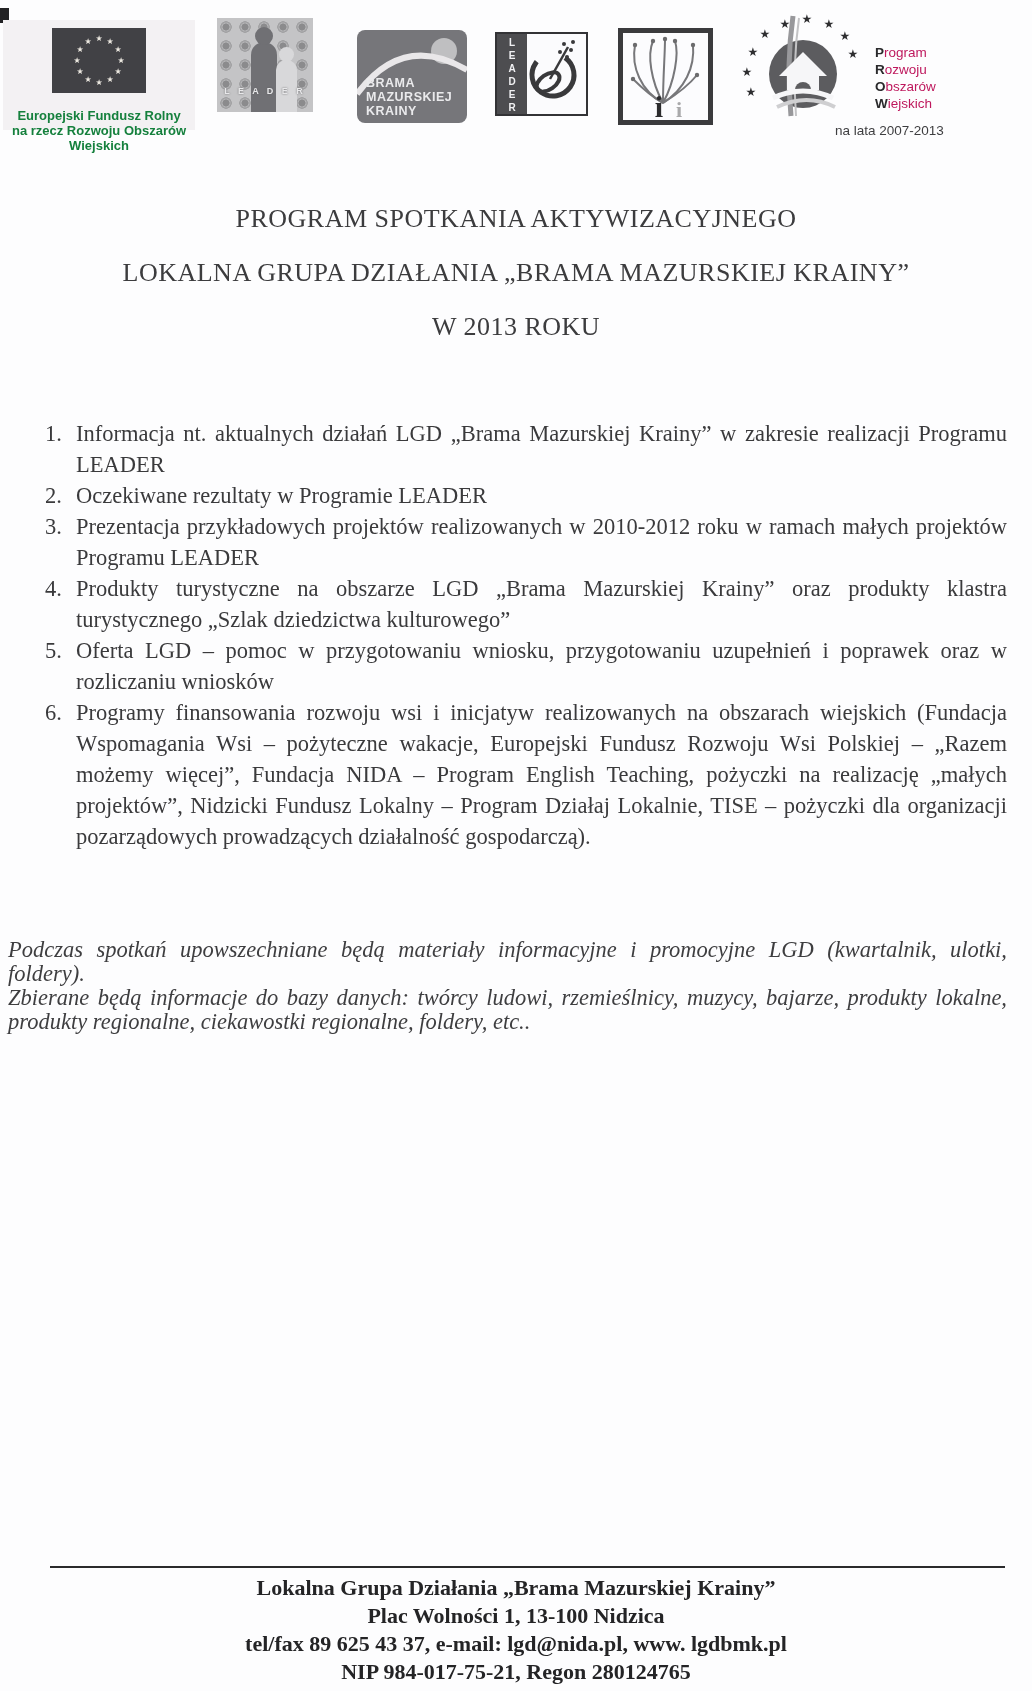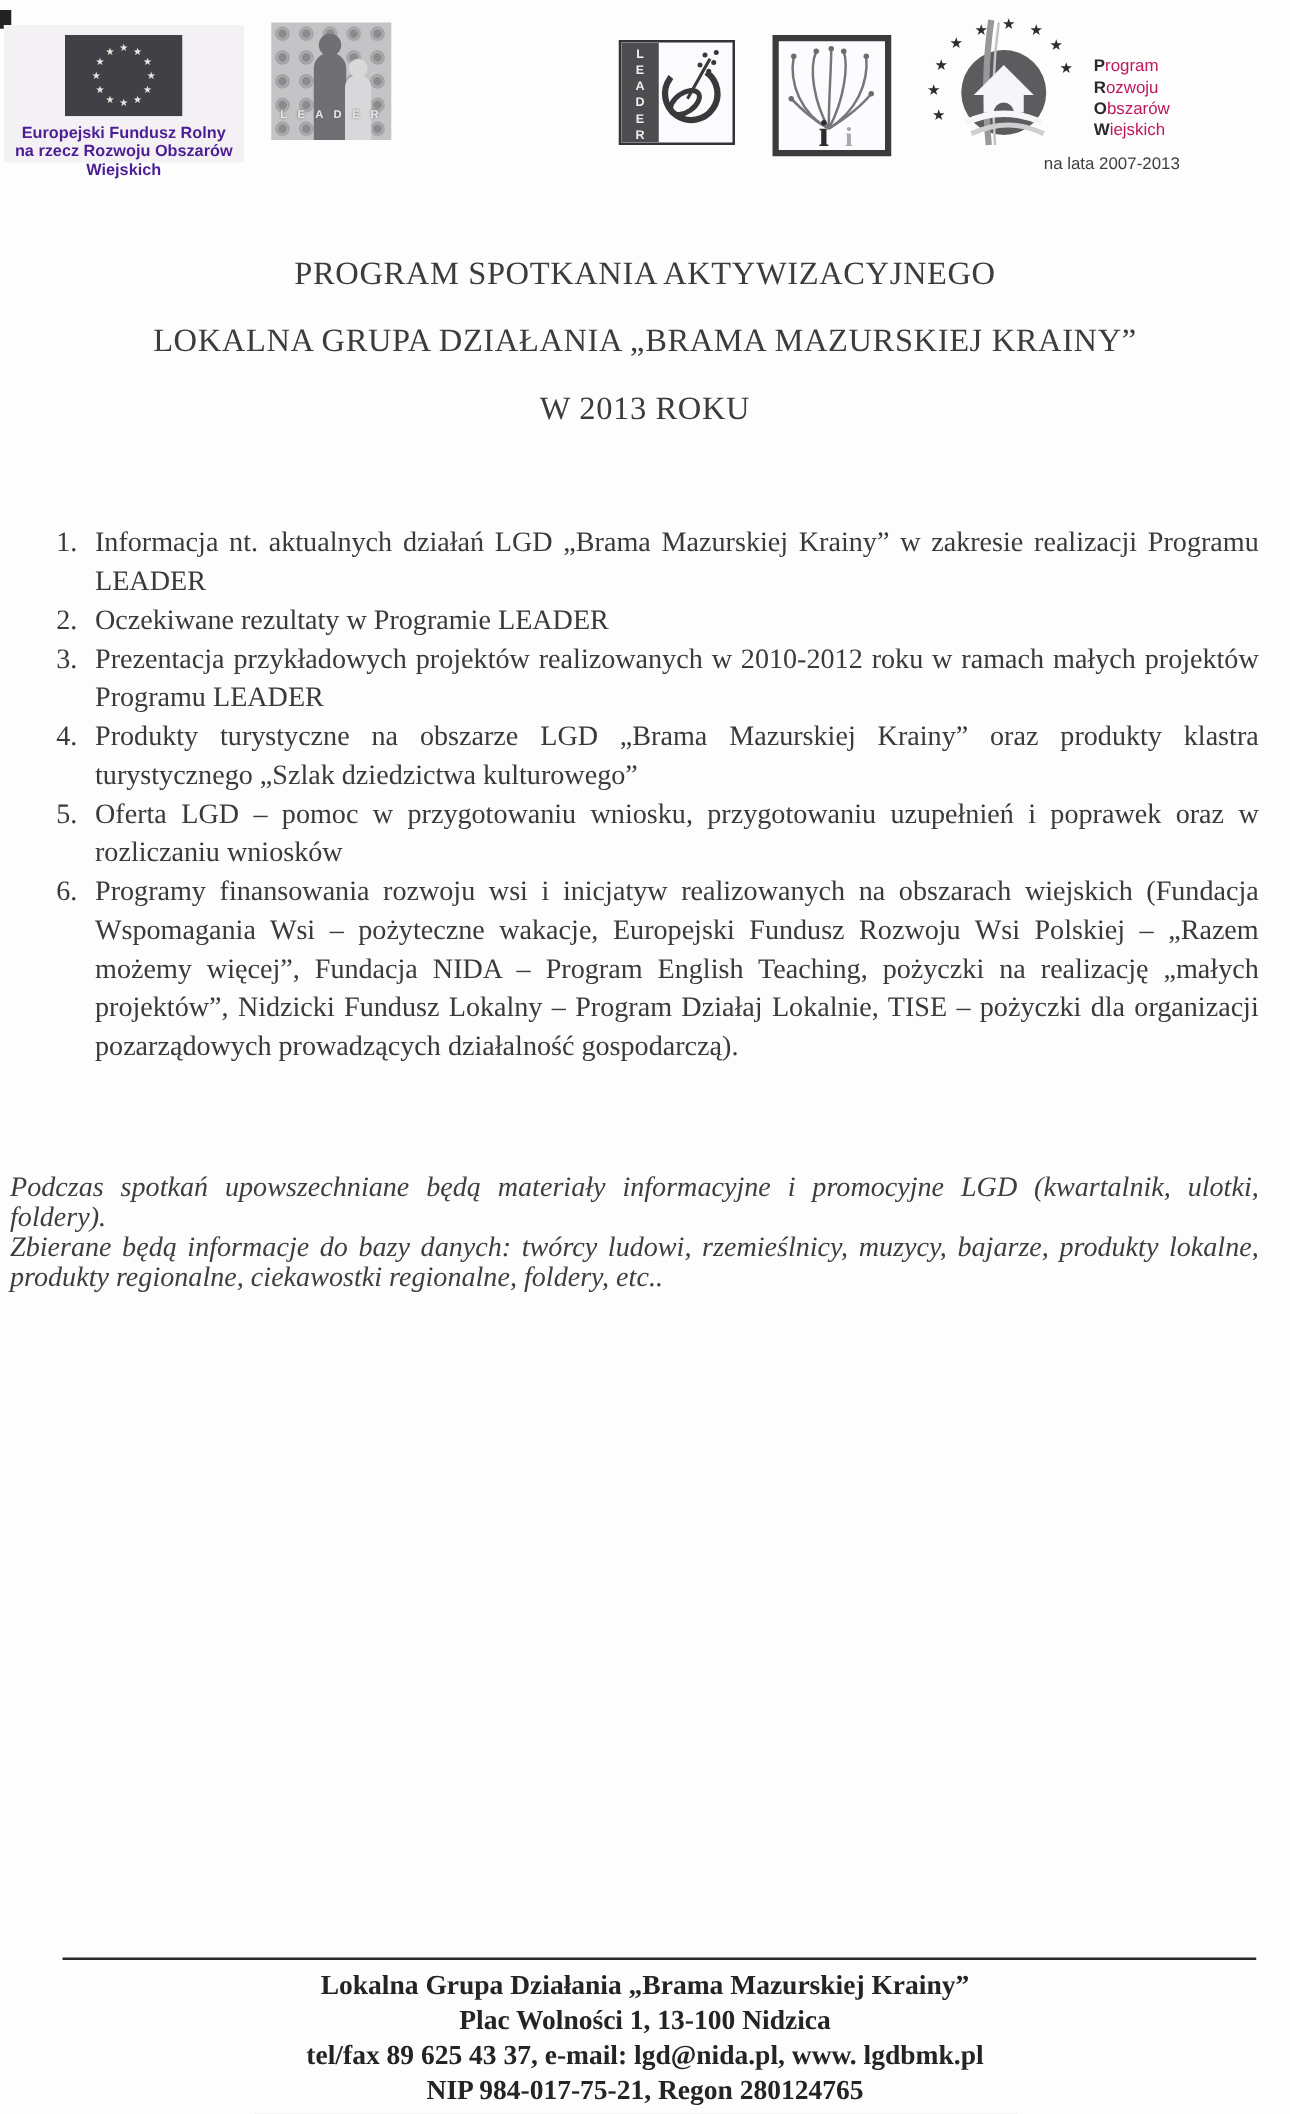--- a/index.html
+++ b/index.html
@@ -8,21 +8,21 @@
 
   
   .corner-mark{position:absolute;left:0;top:8px;width:9px;height:15px;background:#222224;}
 
   
   .logo-strip{position:absolute;left:0;top:0;width:100%;height:150px;}
 
   .eu-block{position:absolute;left:3px;top:20px;width:192px;height:110px;background:#f3f1f3;
             text-align:center;padding-top:8px;box-sizing:border-box;}
   .eu-flag{display:block;margin:0 auto;}
-  .eu-caption{margin-top:5px;font:700 13px/15px "Liberation Sans",sans-serif;color:#4c1d95;}
+  .eu-caption{margin-top:15px;font:700 13px/15px "Liberation Sans",sans-serif;color:#15803d;}
 
   .mosaic{position:absolute;left:217px;top:18px;width:96px;height:94px;background-color:#c4c4c6;
           background-image:radial-gradient(circle at 9px 9px,#8b8b8d 3.2px,#b4b4b6 3.8px,#9b9b9d 5.4px,rgba(0,0,0,0) 6px);
           background-size:19px 19px;overflow:hidden;}
   .person-a{position:absolute;left:34px;top:24px;width:26px;height:75px;background:#707074;border-radius:13px 13px 0 0;}
   .person-a::before{content:"";position:absolute;left:4px;top:-15px;width:18px;height:18px;border-radius:50%;background:#707074;}
   .person-b{position:absolute;left:59px;top:42px;width:21px;height:57px;background:#d8d8da;border-radius:10px 10px 0 0;}
   .person-b::before{content:"";position:absolute;left:3px;top:-13px;width:15px;height:15px;border-radius:50%;background:#d8d8da;}
   .mosaic-label{position:absolute;left:0;bottom:16px;width:100%;text-align:center;
                 font:700 9px "Liberation Sans",sans-serif;letter-spacing:3px;color:#e8e8ea;text-shadow:0 0 2px #606062;}
@@ -90,20 +90,32 @@
         <div>na rzecz Rozwoju Obszarów Wiejskich</div>
       </div>
     </div>
 
     <div class="mosaic">
       <div class="person-a"></div>
       <div class="person-b"></div>
       <div class="mosaic-label">L E A D E R</div>
     </div>
 
+    <div class="brama">
+      <svg width="110" height="93" viewBox="0 0 110 93">
+        <rect width="110" height="93" rx="8" fill="#76767a"></rect>
+        <circle cx="87" cy="21" r="13" fill="#bfbfc1"></circle>
+        <path d="M0,64 Q46,2 110,40" stroke="#e9e7e9" stroke-width="6" fill="none"></path>
+        <g fill="#eaeaec" font-family="Liberation Sans" font-weight="bold" font-size="12.5" letter-spacing="0.5">
+          <text x="9" y="57">BRAMA</text>
+          <text x="9" y="71">MAZURSKIEJ</text>
+          <text x="9" y="85">KRAINY</text>
+        </g>
+      </svg>
+    </div>
 
     <div class="emblem">
       <svg width="89" height="80" viewBox="0 0 89 80">
         <rect x="0" y="0" width="30" height="80" fill="#4d4d50"></rect>
         <g fill="#f0f0f2" font-family="Liberation Sans" font-weight="bold" font-size="10" text-anchor="middle">
           <text x="15" y="12">L</text>
           <text x="15" y="25">E</text>
           <text x="15" y="38">A</text>
           <text x="15" y="51">D</text>
           <text x="15" y="64">E</text>

